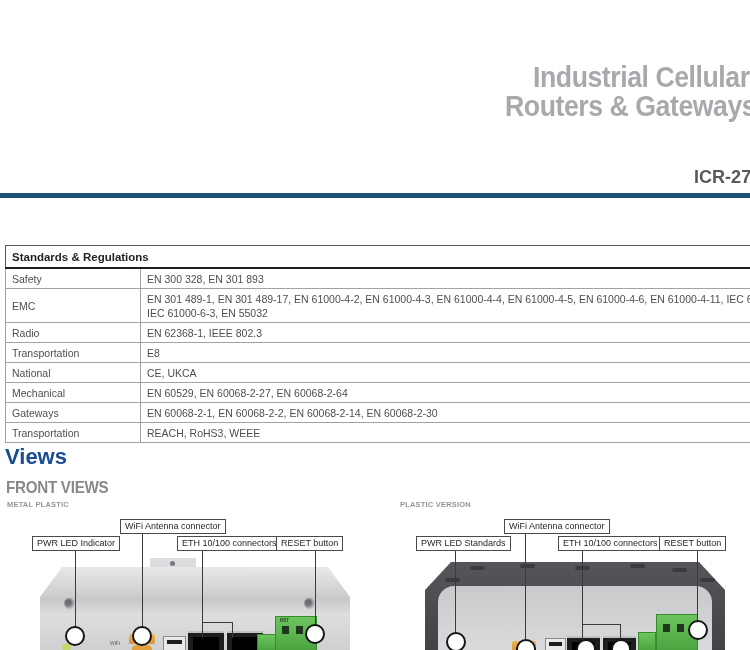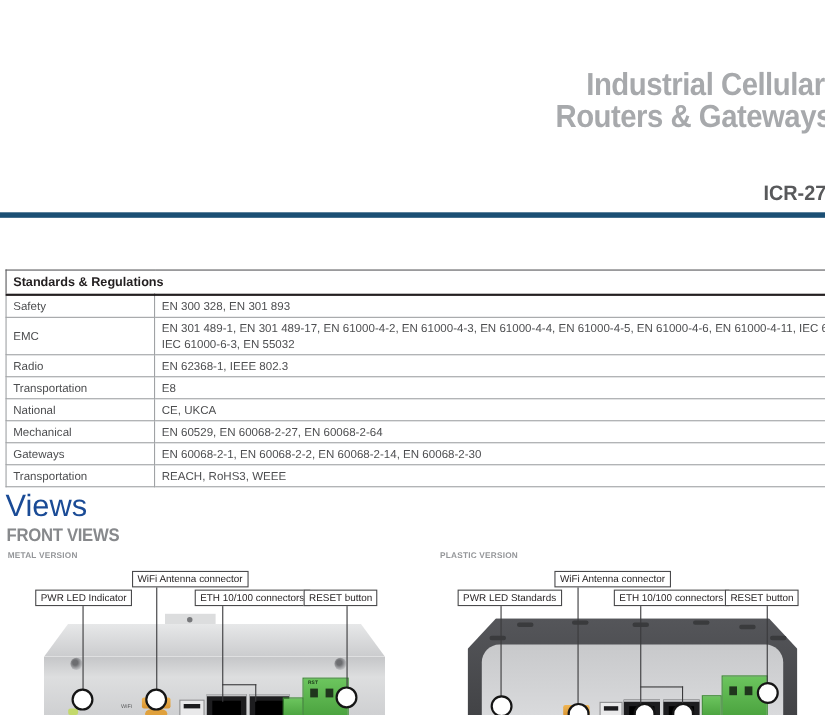--- a/index.html
+++ b/index.html
@@ -18,21 +18,21 @@
             table-layout:fixed;font-size:10.5px;color:#4d4e50;}
   table.std td{border:1px solid #a0a2a5;padding:2px 6px;vertical-align:middle;overflow:hidden;}
   table.std tr.hd td{border:1px solid #58595b;border-bottom:2px solid #231f20;
                      font-weight:bold;font-size:11.5px;color:#231f20;height:17px;}
   table.std col.c1{width:135px;}
   table.std tr.r td{height:15px;white-space:nowrap;}
   table.std tr.r2 td{height:29px;}
   .block{display:block;white-space:nowrap;line-height:14px;}
 
   
-  .views-h{position:absolute;left:5px;top:444px;font-size:28px;font-weight:normal;color:#1a4b96;}
+  .views-h{position:absolute;left:5px;top:444px;font-size:22px;font-weight:bold;color:#1a4b96;}
   .front-h{position:absolute;left:6px;top:478px;font-size:16.5px;font-weight:bold;color:#87898c;
            letter-spacing:-0.3px;transform:scaleX(0.92);transform-origin:left top;}
   .variant{position:absolute;font-size:7.5px;font-weight:bold;color:#949699;letter-spacing:0.2px;}
 
   
   .lblbox{position:absolute;background:#fff;border:1px solid #4a4a4c;color:#231f20;
           font-size:9px;line-height:11px;padding:1px 4px;white-space:nowrap;z-index:6;}
   .vline{position:absolute;width:1px;background:#3a3a3c;z-index:4;}
   .hline{position:absolute;height:1px;background:#3a3a3c;z-index:4;}
   .circle{position:absolute;width:16px;height:16px;border-radius:50%;background:#fff;
@@ -121,21 +121,21 @@
         </tr>
     <tr class="r">
           <td>Transportation</td>
         <td>REACH, RoHS3, WEEE</td>
         </tr>
   </tbody>
     </table>
 
   <div class="views-h">Views</div>
   <div class="front-h">FRONT VIEWS</div>
-  <div class="variant" style="left:7px;top:500px;">METAL VERSION</div>
+  <div class="variant" style="left:7px;top:500px;">METAL PLASTIC</div>
   <div class="variant" style="left:400px;top:500px;">PLASTIC VERSION</div>
 
   <div class="lblbox" style="left:120px;top:519px;">WiFi Antenna connector</div>
   <div class="lblbox" style="left:32px;top:536px;">PWR LED Indicator</div>
   <div class="lblbox" style="left:177px;top:536px;">ETH 10/100 connectors</div>
   <div class="lblbox" style="left:276px;top:536px;">RESET button</div>
 
   <div class="vline" style="left:75px;top:550px;height:80px;"></div>
   <div class="vline" style="left:142px;top:532px;height:98px;"></div>
   <div class="vline" style="left:202px;top:550px;height:88px;"></div>

